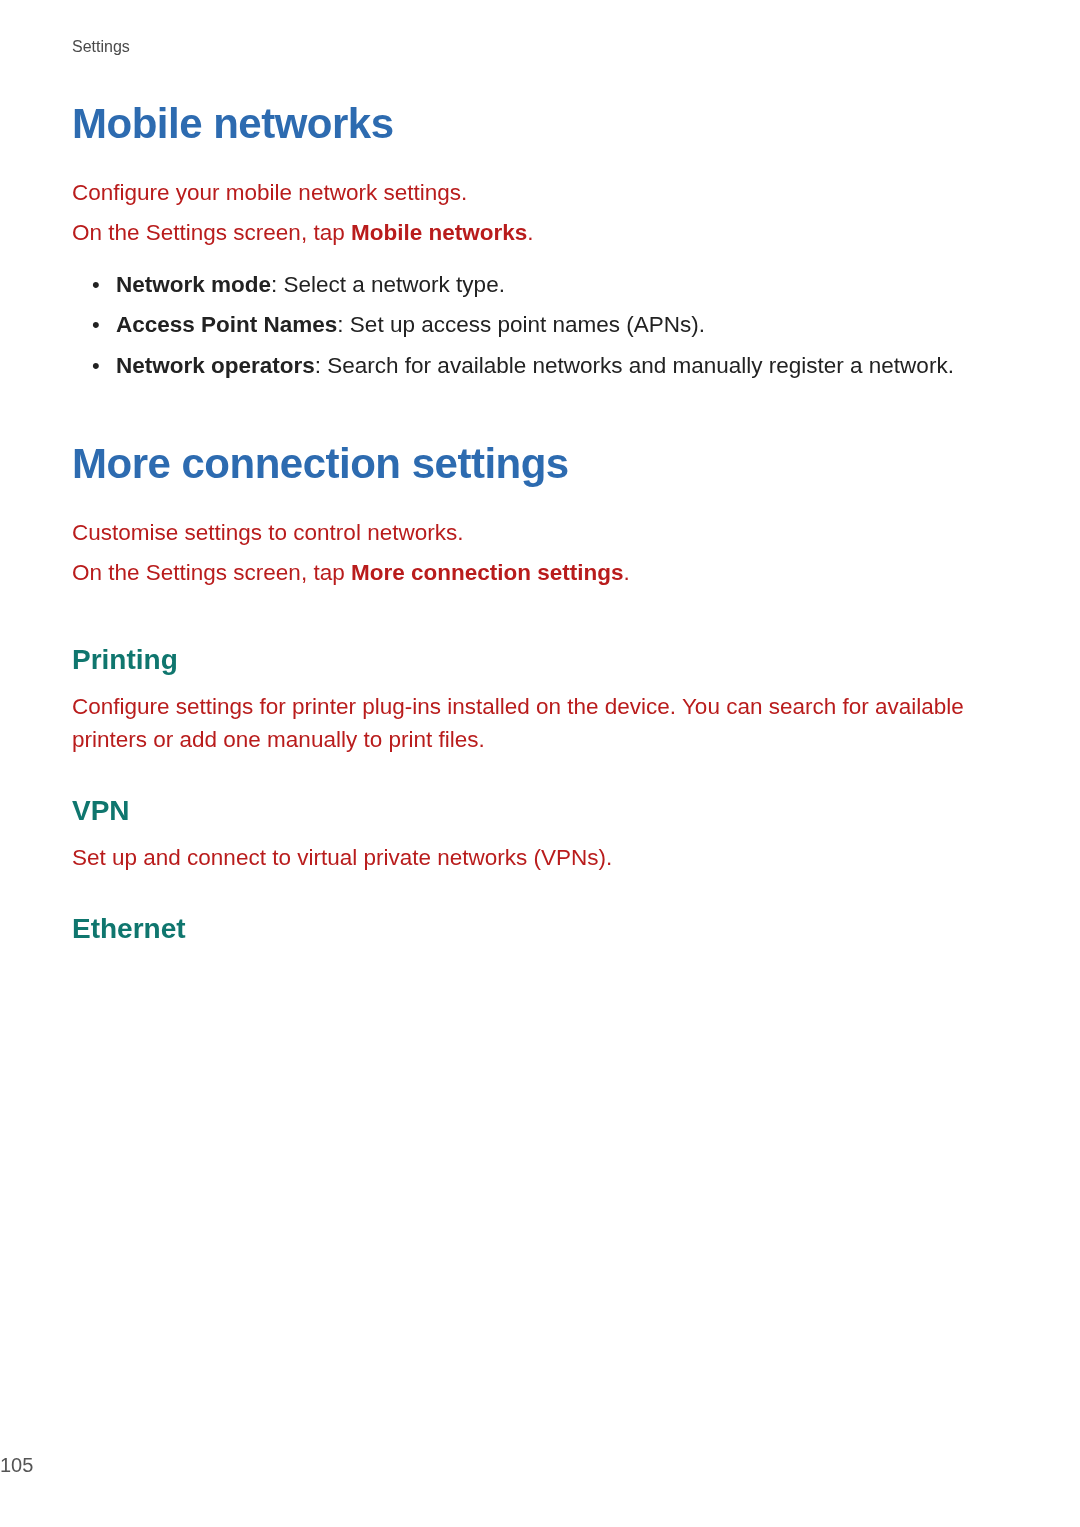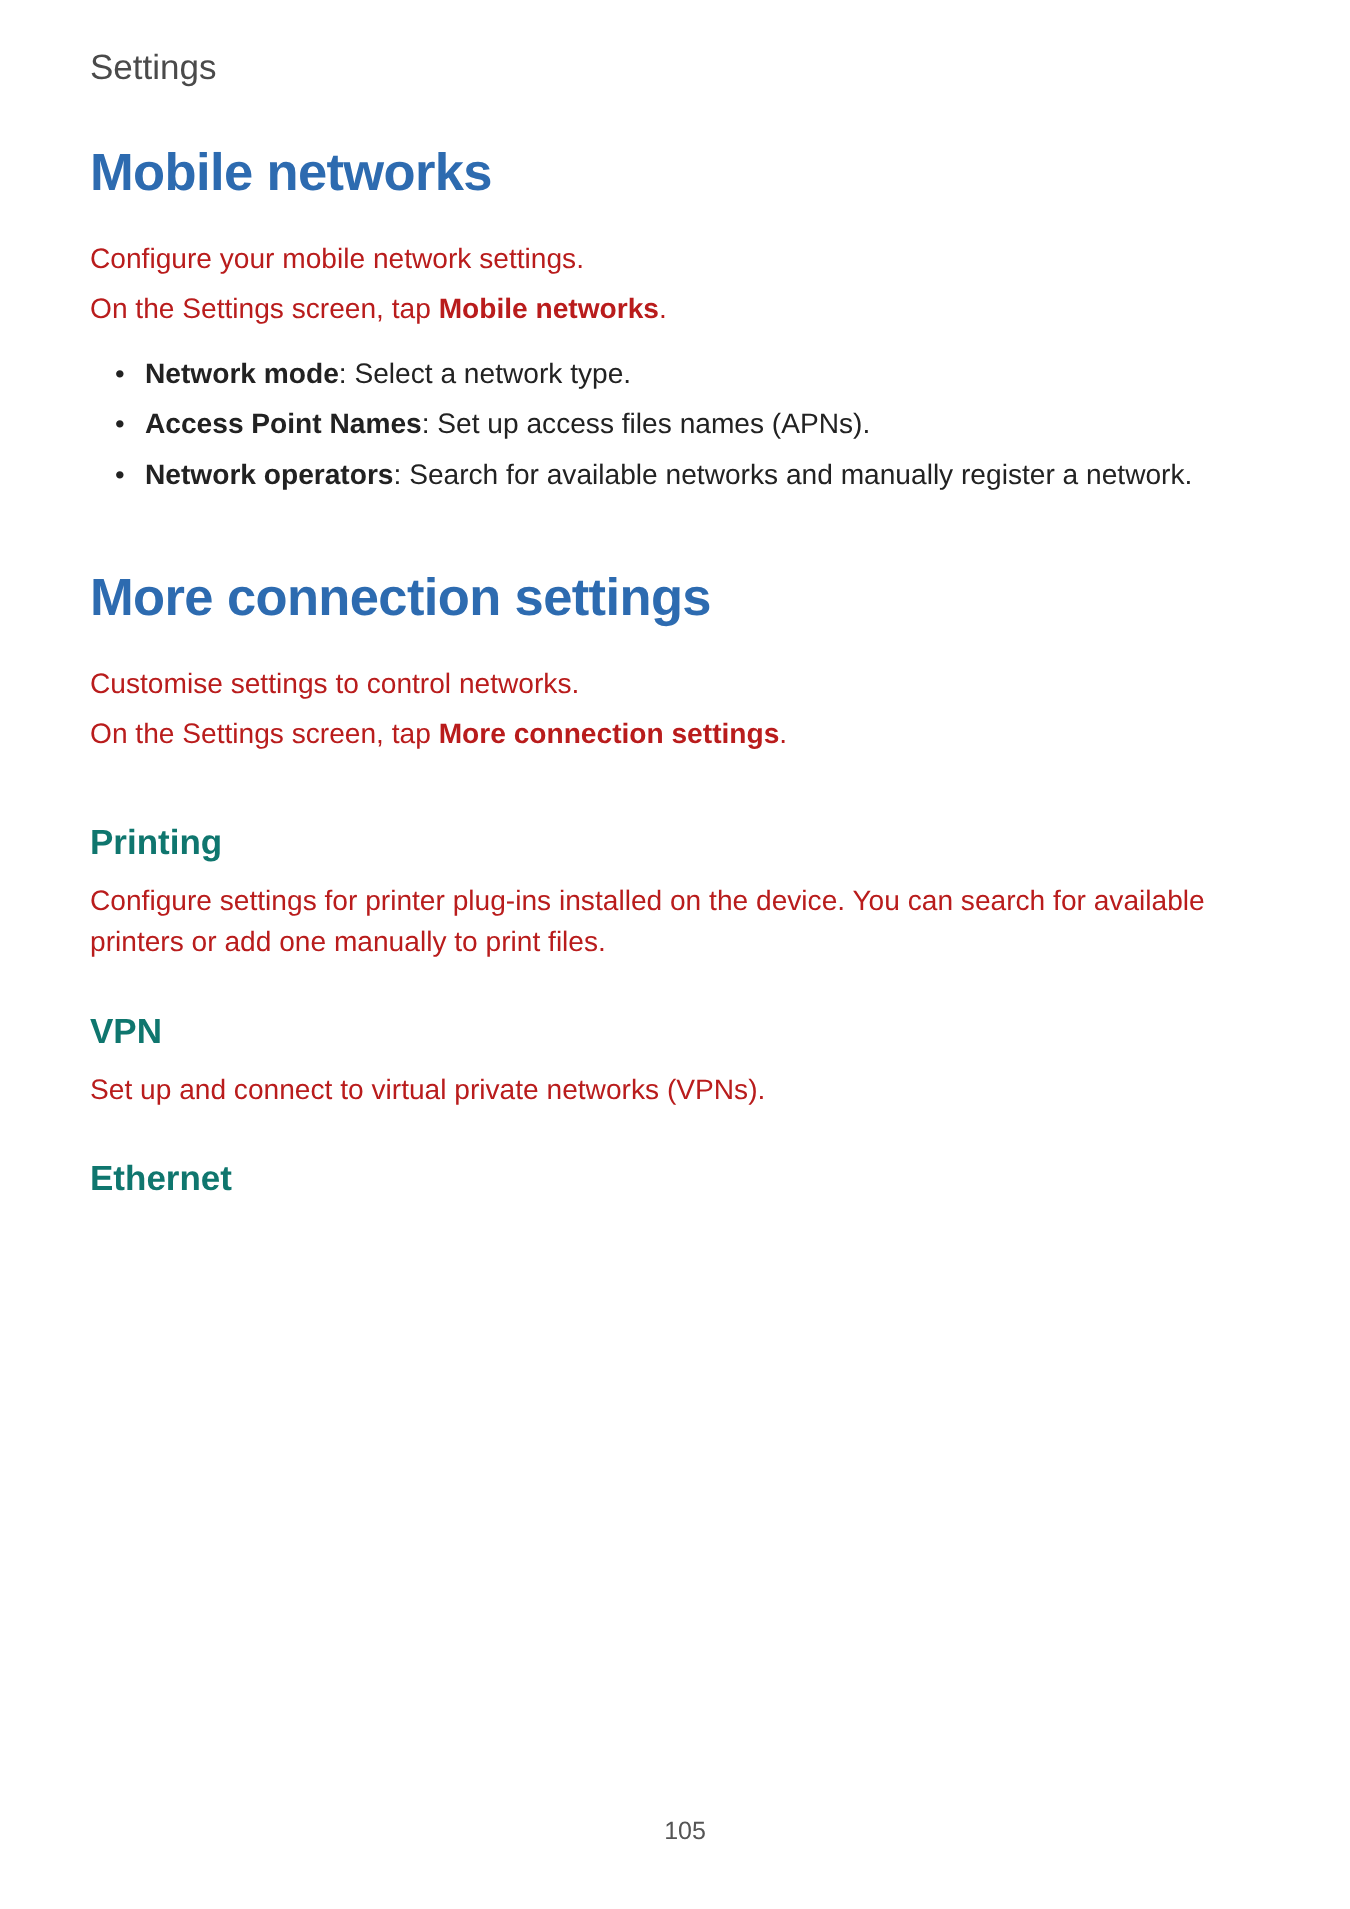--- a/index.html
+++ b/index.html
@@ -12,21 +12,21 @@
     height: 1527px;
     background: #ffffff;
     font-family: "Segoe UI", "Helvetica Neue", Arial, sans-serif;
     color: #222222;
     position: relative;
   }
   .page {
     padding: 38px 72px 0 72px;
   }
   .header-label {
-    font-size: 28px;
+    font-size: 16px;
     color: #4a4a4a;
     font-weight: 400;
     margin-bottom: 44px;
   }
   .h1 {
     font-size: 42px;
     font-weight: 700;
     color: #2d6bb0;
     margin-bottom: 28px;
     letter-spacing: -0.5px;
@@ -67,24 +67,23 @@
     font-weight: 700;
     color: #0f766e;
     margin-top: 38px;
     margin-bottom: 14px;
   }
   .page-number {
     position: absolute;
     bottom: 50px;
     left: 0;
     right: 0;
-    text-align: center;
+    text-align: left;
     font-size: 20px;
     color: #555555;
-    padding-left: 16px;
   }
   .spacer-after-intro {
     height: 10px;
   }
 </style>
 </head>
 <body>
 
 <div class="page">
 
@@ -93,21 +92,21 @@
   <h1 class="h1">Mobile networks</h1>
 
   <p class="body-text">Configure your mobile network settings.</p>
 
   <p class="body-text">
     <span>On the Settings screen, tap </span><b>Mobile networks</b><span>.</span>
   </p>
 
   <ul class="bullet-list">
     <li><b>Network mode</b><span>: Select a network type.</span></li>
-    <li><b>Access Point Names</b><span>: Set up access files names (APNs).</span></li>
+    <li><b>Access Point Names</b><span>: Set up access point names (APNs).</span></li>
     <li><b>Network operators</b><span>: Search for available networks and manually register a network.</span></li>
   </ul>
 
   <h1 class="h1 second">More connection settings</h1>
 
   <p class="body-text">Customise settings to control networks.</p>
 
   <p class="body-text">
     <span>On the Settings screen, tap </span><b>More connection settings</b><span>.</span>
   </p>

